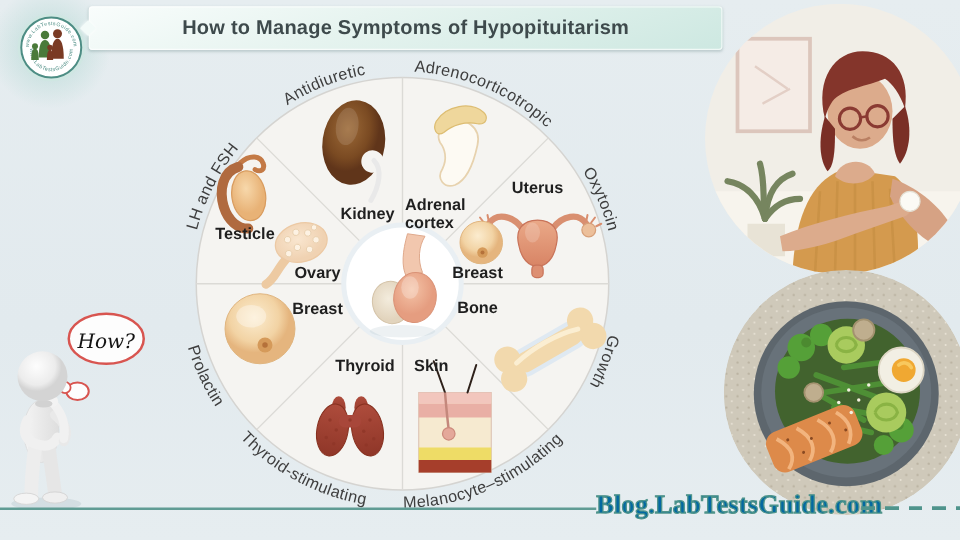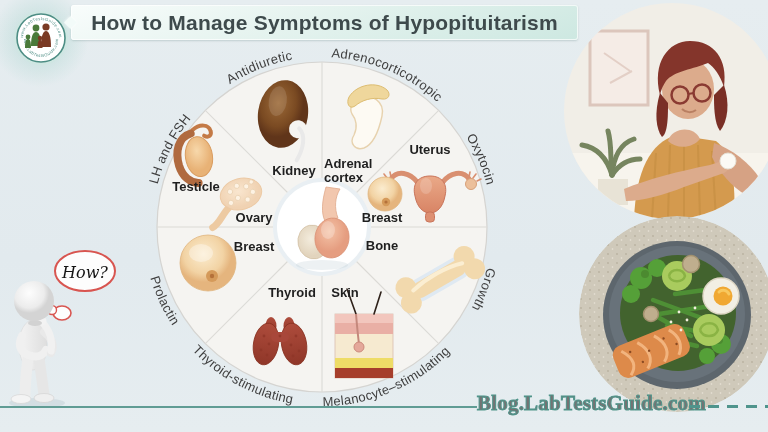--- a/index.html
+++ b/index.html
@@ -16,41 +16,41 @@
     left:71px;top:5px;width:507px;height:35px;border-radius:3px;
     background:linear-gradient(160deg,#f9fdfc 0%,#e7f4f0 40%,#cde8e1 100%);
     box-shadow:0 1px 2px rgba(120,150,150,.35), inset 0 0 0 1px rgba(255,255,255,.7);
     display:flex;align-items:center;justify-content:center;
   }
   .banner:before{
     content:"";position:absolute;left:-5px;top:13px;width:9px;height:9px;
     background:#f3fbf9;transform:rotate(45deg);box-shadow:0 0 3px rgba(255,255,255,.9);
   }
   .banner h1{
-    margin:0;font-size:21px;font-weight:bold;color:#3e4a4c;letter-spacing:.2px;
+    margin:0;font-size:16px;font-weight:bold;color:#3e4a4c;letter-spacing:.2px;
   }
   
   .logo{left:13px;top:10px;width:56px;height:56px;}
   
   .wheel{left:132px;top:37px;}
   .hormone-label{font-size:13px;fill:#3e3e3e;letter-spacing:.3px;}
   .organ-label{font-size:13px;font-weight:bold;fill:#1f1f1f;}
   
   .thinker{left:2px;top:240px;}
   .how-text{font-family:"DejaVu Serif",serif;font-style:italic;font-size:16px;fill:#141414;}
   
   .photo{border-radius:50%;overflow:hidden;z-index:1;}
   .photo-top{left:564px;top:3px;width:216px;height:216px;}
   .photo-bottom{left:579px;top:216px;width:196px;height:196px;}
   
   .footer-line{left:0;top:406px;width:477px;height:2px;background:#609c94;z-index:3;}
   .footer-text{
     left:477px;top:391px;z-index:3;
     font-family:"Liberation Serif",serif;font-weight:bold;font-size:21px;letter-spacing:.2px;
-    color:#737373;-webkit-text-stroke:1px #4f948a;
+    color:#0369a1;-webkit-text-stroke:1px #4f948a;
     text-shadow:0 1px 1px rgba(255,255,255,.5);
     white-space:nowrap;
   }
   .footer-dash{
     left:689px;top:405px;width:79px;height:3px;z-index:3;
     background:repeating-linear-gradient(90deg,#4f948c 0 11px,rgba(0,0,0,0) 11px 19px);
   }
 </style>
 </head>
 <body>

